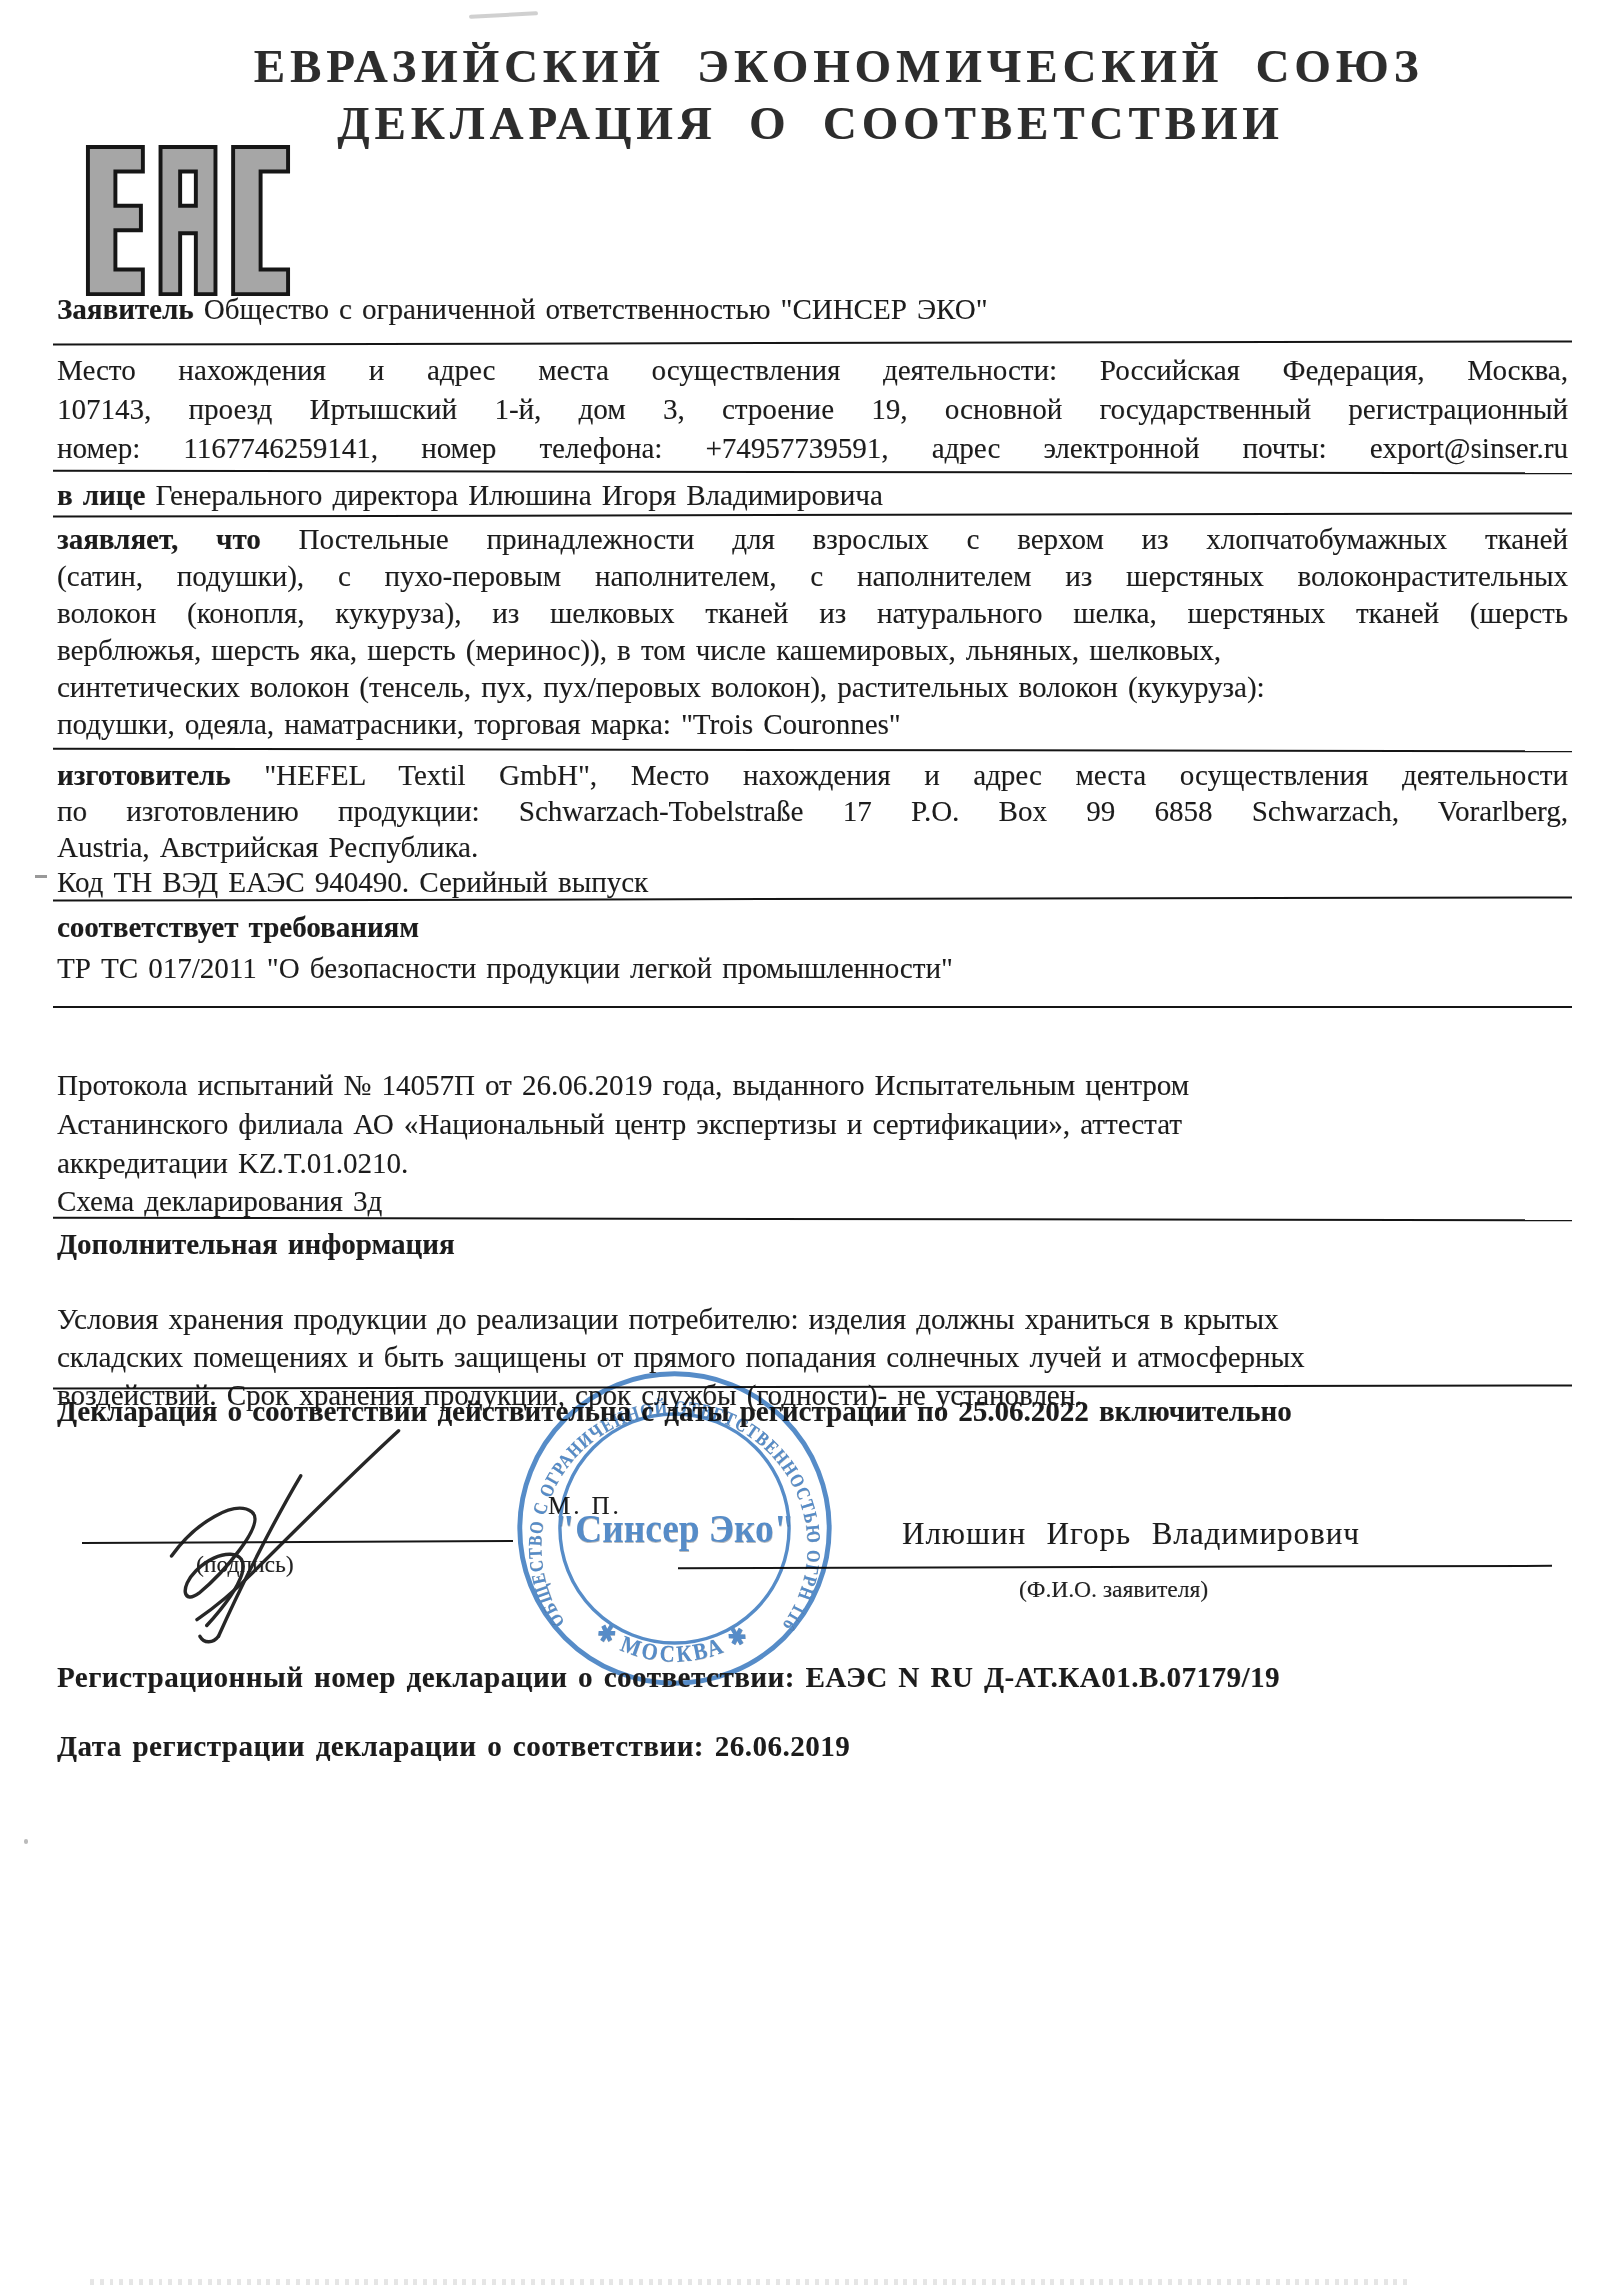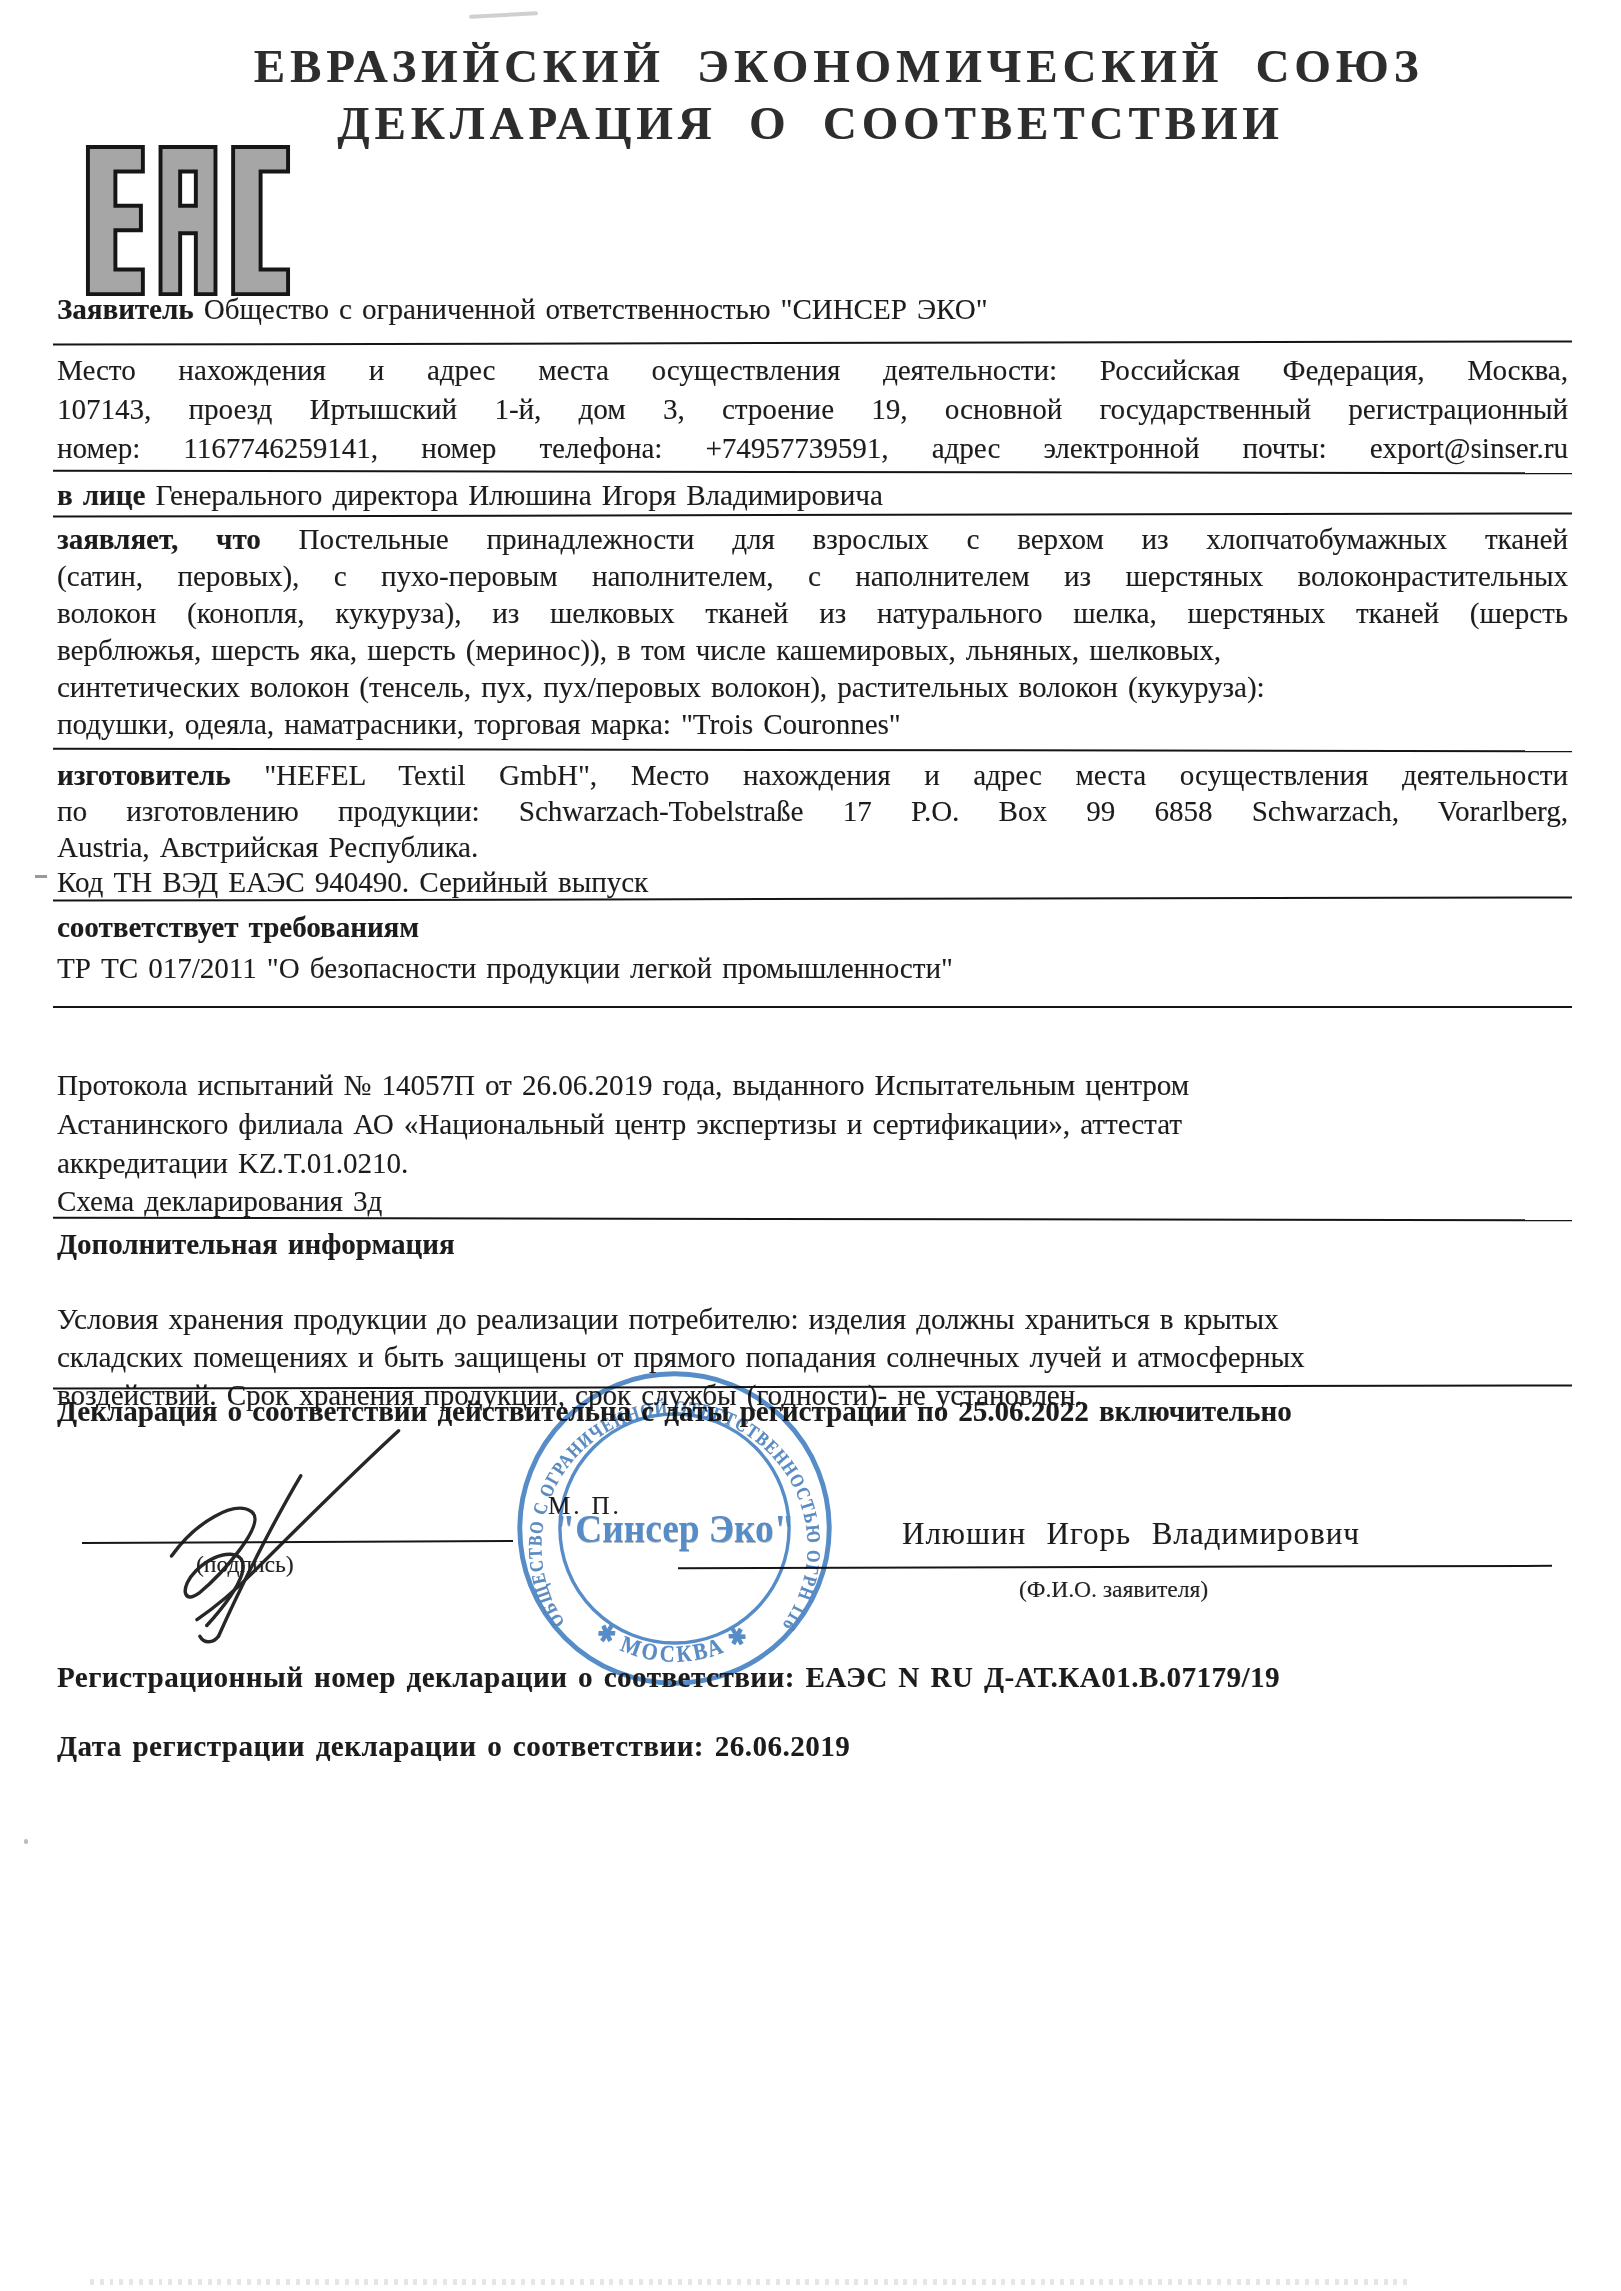--- a/index.html
+++ b/index.html
@@ -73,21 +73,21 @@
   </p>
   <div class="hr skew2" style="top:471px"></div>
 
   <p class="row" style="top:476px">
     <b>в лице </b><span>Генерального директора Илюшина Игоря Владимировича</span>
   </p>
   <div class="hr skew1" style="top:514px"></div>
 
   <p class="row" style="top:521px; line-height:37px">
     <span class="line full"><b>заявляет, что </b><span>Постельные принадлежности для взрослых с верхом из хлопчатобумажных тканей</span></span>
-    <span class="line full">(сатин, перовых), с пухо-перовым наполнителем, с наполнителем из шерстяных волоконрастительных</span>
+    <span class="line full">(сатин, подушки), с пухо-перовым наполнителем, с наполнителем из шерстяных волоконрастительных</span>
     <span class="line full">волокон (конопля, кукуруза), из шелковых тканей из натурального шелка, шерстяных тканей (шерсть</span>
     <span class="line">верблюжья, шерсть яка, шерсть (меринос)), в том числе кашемировых, льняных, шелковых,</span>
     <span class="line">синтетических волокон (тенсель, пух, пух/перовых волокон), растительных волокон (кукуруза):</span>
     <span class="line">подушки, одеяла, наматрасники, торговая марка: "Trois Couronnes"</span>
   </p>
   <div class="hr skew2" style="top:749px"></div>
 
   <p class="row" style="top:757px; line-height:36px">
     <span class="line full"><b>изготовитель </b><span>"HEFEL Textil GmbH", Место нахождения и адрес места осуществления деятельности</span></span>
     <span class="line full">по изготовлению продукции: Schwarzach-Tobelstraße 17 P.O. Box 99 6858 Schwarzach, Vorarlberg,</span>

